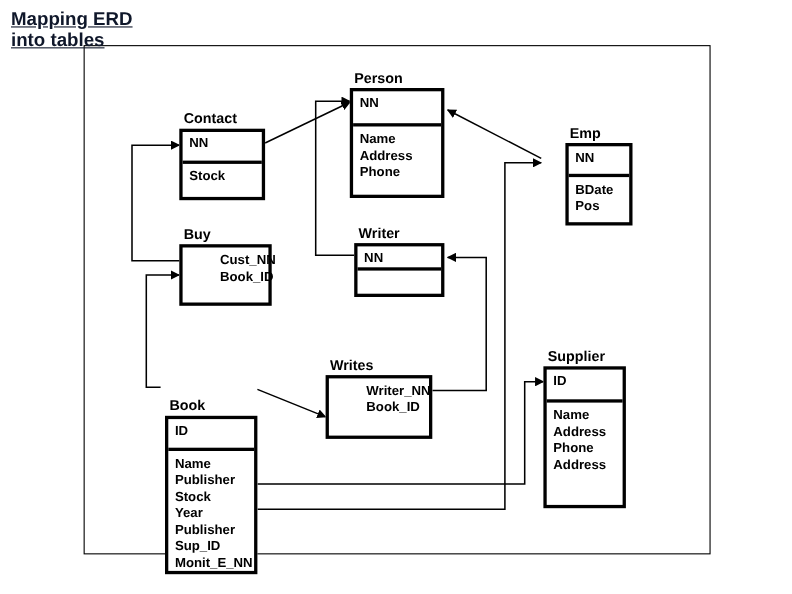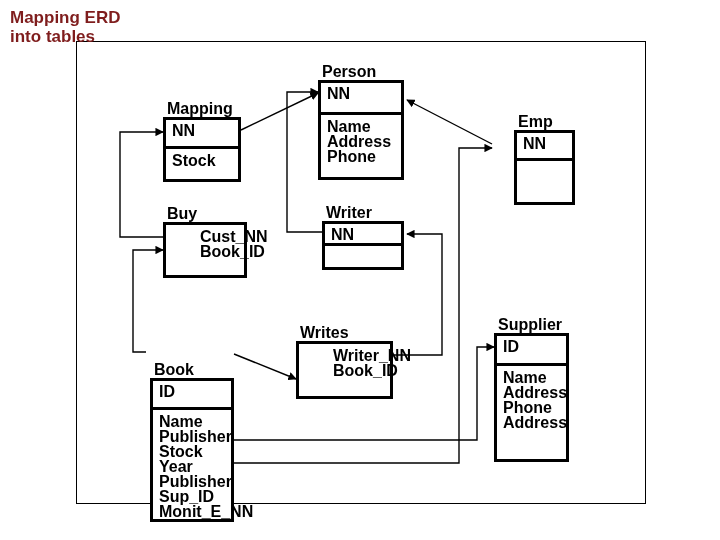--- a/index.html
+++ b/index.html
@@ -16,23 +16,24 @@
     overflow: hidden;
   }
   #slide-title {
     position: absolute;
     left: 10px;
     top: 8px;
     width: 300px;
     font-size: 17px;
     font-weight: bold;
     line-height: 1.12;
-    color: #7f1d1d;
+    color: #0f172a;
     white-space: pre-line;
     z-index: 5;
+    text-decoration: underline;
   }
   #diagram-frame {
     position: absolute;
     left: 76px;
     top: 41px;
     width: 570px;
     height: 463px;
     border: 1px solid #000000;
     box-sizing: border-box;
     background: transparent;
@@ -47,21 +48,21 @@
     pointer-events: none;
   }
   .entity {
     position: absolute;
     z-index: 3;
   }
   .entity-title {
     position: absolute;
     left: 4px;
     top: -17px;
-    font-size: 16px;
+    font-size: 13px;
     font-weight: bold;
     color: #000000;
     white-space: nowrap;
   }
   .entity-box {
     border: 3px solid #000000;
     background: #ffffff;
     box-sizing: border-box;
     width: 100%;
     height: 100%;
@@ -74,21 +75,21 @@
   .attr-section {
     box-sizing: border-box;
     padding: 4px 0 0 6px;
   }
   .plain-section {
     box-sizing: border-box;
     padding: 4px 0 0 6px;
     margin-left: 28px;
   }
   .field {
-    font-size: 16px;
+    font-size: 12px;
     font-weight: bold;
     color: #000000;
     line-height: 15px;
     white-space: nowrap;
   }
 </style>
 </head>
 <body>
 
 <div id="slide">
@@ -122,21 +123,21 @@
       <path d="M 234 354 L 296 379" marker-end="url(#arrow)"></path>
 
       <path d="M 234 440 L 477 440 L 477 347 L 494 347" marker-end="url(#arrow)"></path>
 
       <path d="M 234 463 L 459 463 L 459 148 L 492 148" marker-end="url(#arrow)"></path>
 
     </g>
   </svg>
 
   <div class="entity" style="left:163px; top:117px; width:78px; height:65px;">
-    <div class="entity-title">Mapping</div>
+    <div class="entity-title">Contact</div>
     <div class="entity-box">
       <div class="key-section" style="height:29px;">
         <div class="field">NN</div>
       </div>
       <div class="attr-section">
         <div class="field">Stock</div>
       </div>
     </div>
   </div>
 
@@ -152,20 +153,24 @@
         <div class="field">Phone</div>
       </div>
     </div>
   </div>
 
   <div class="entity" style="left:514px; top:130px; width:61px; height:75px;">
     <div class="entity-title">Emp</div>
     <div class="entity-box">
       <div class="key-section" style="height:28px;">
         <div class="field">NN</div>
+      </div>
+      <div class="attr-section">
+        <div class="field">BDate</div>
+        <div class="field">Pos</div>
       </div>
     </div>
   </div>
 
   <div class="entity" style="left:163px; top:222px; width:84px; height:56px;border-radius:28px;">
     <div class="entity-title">Buy</div>
     <div class="entity-box">
       <div class="plain-section">
         <div class="field">Cust_NN</div>
         <div class="field">Book_ID</div>

